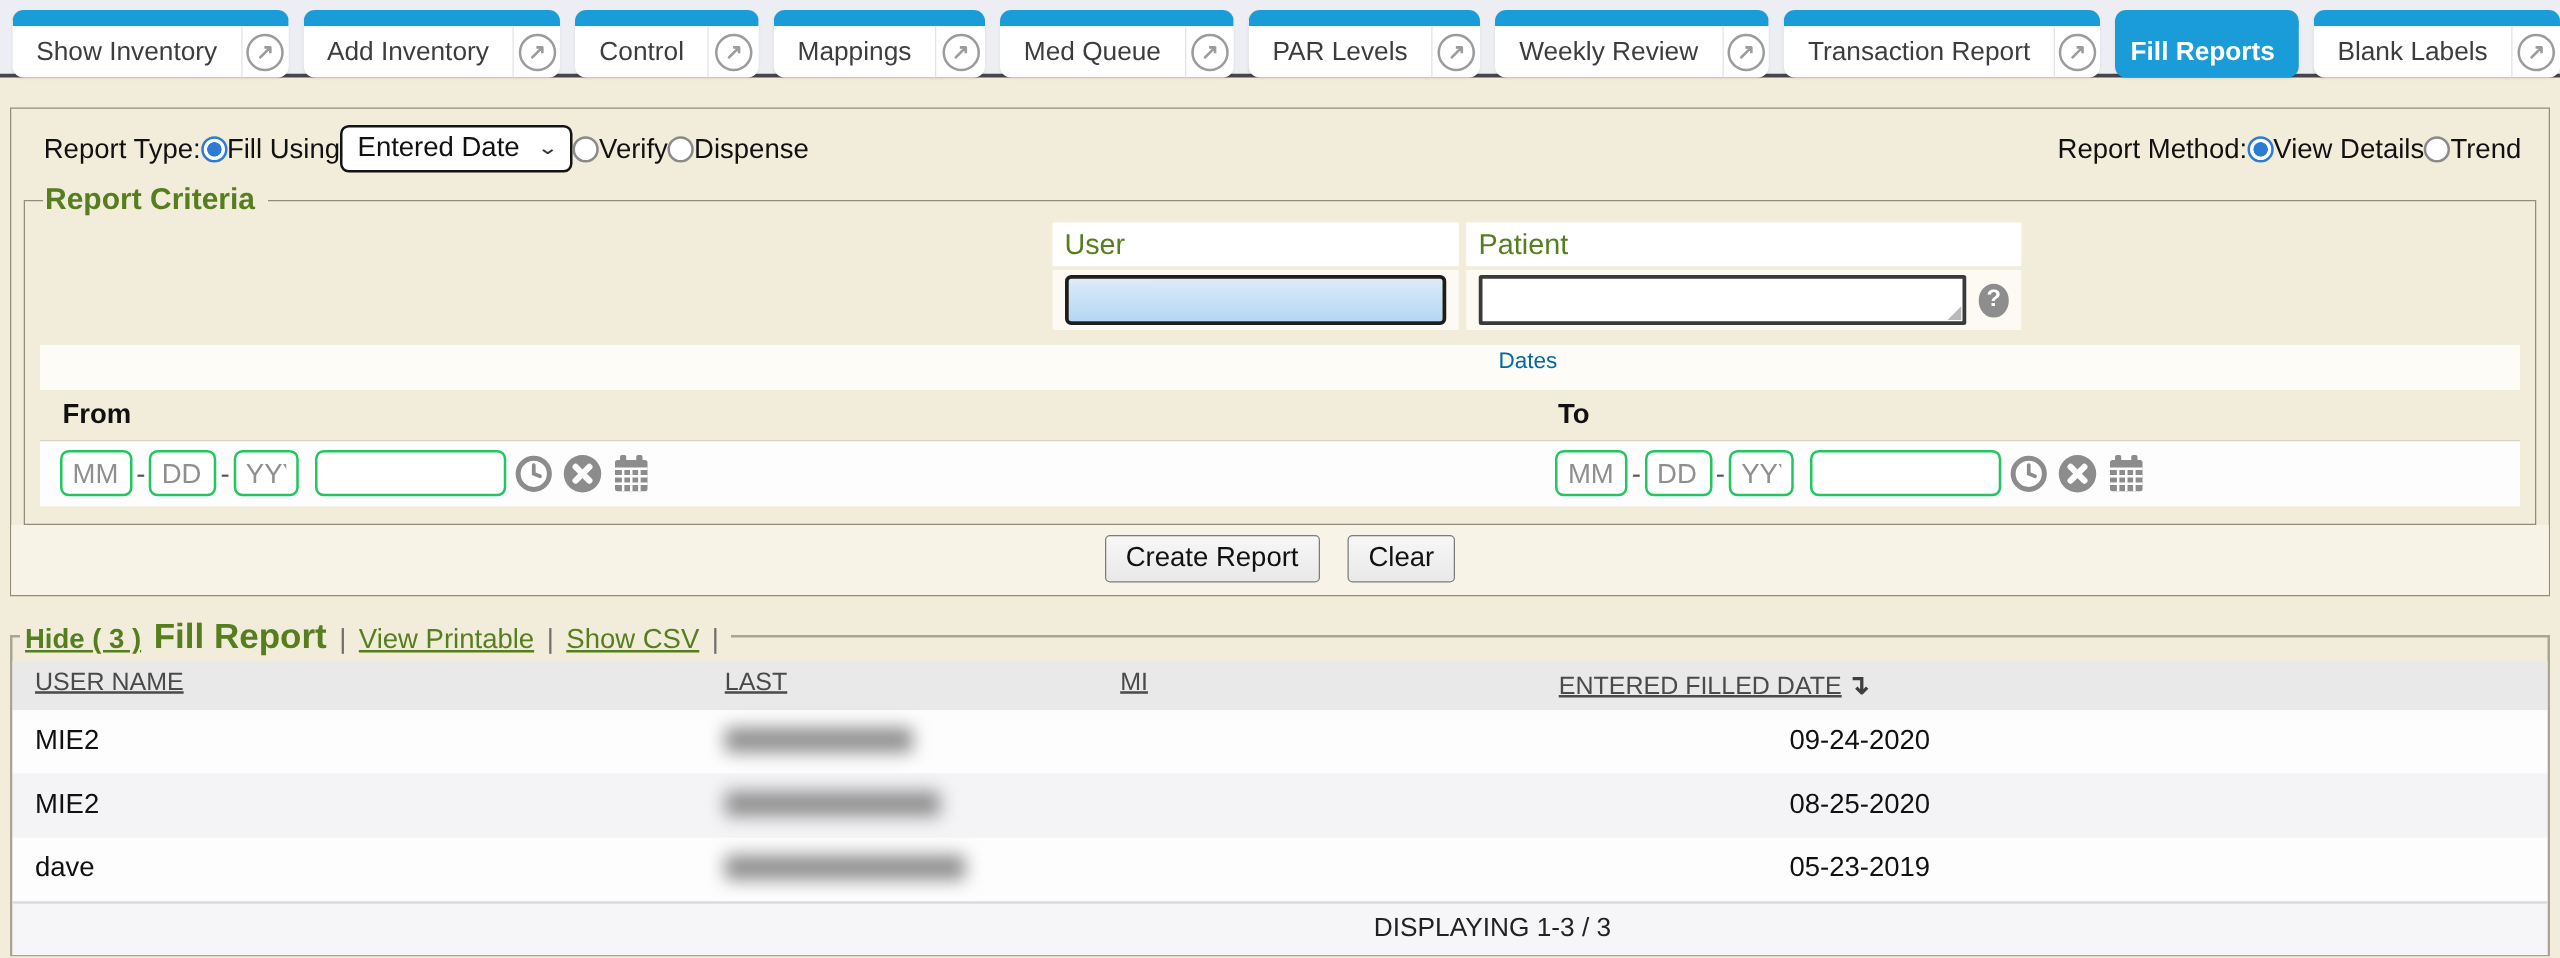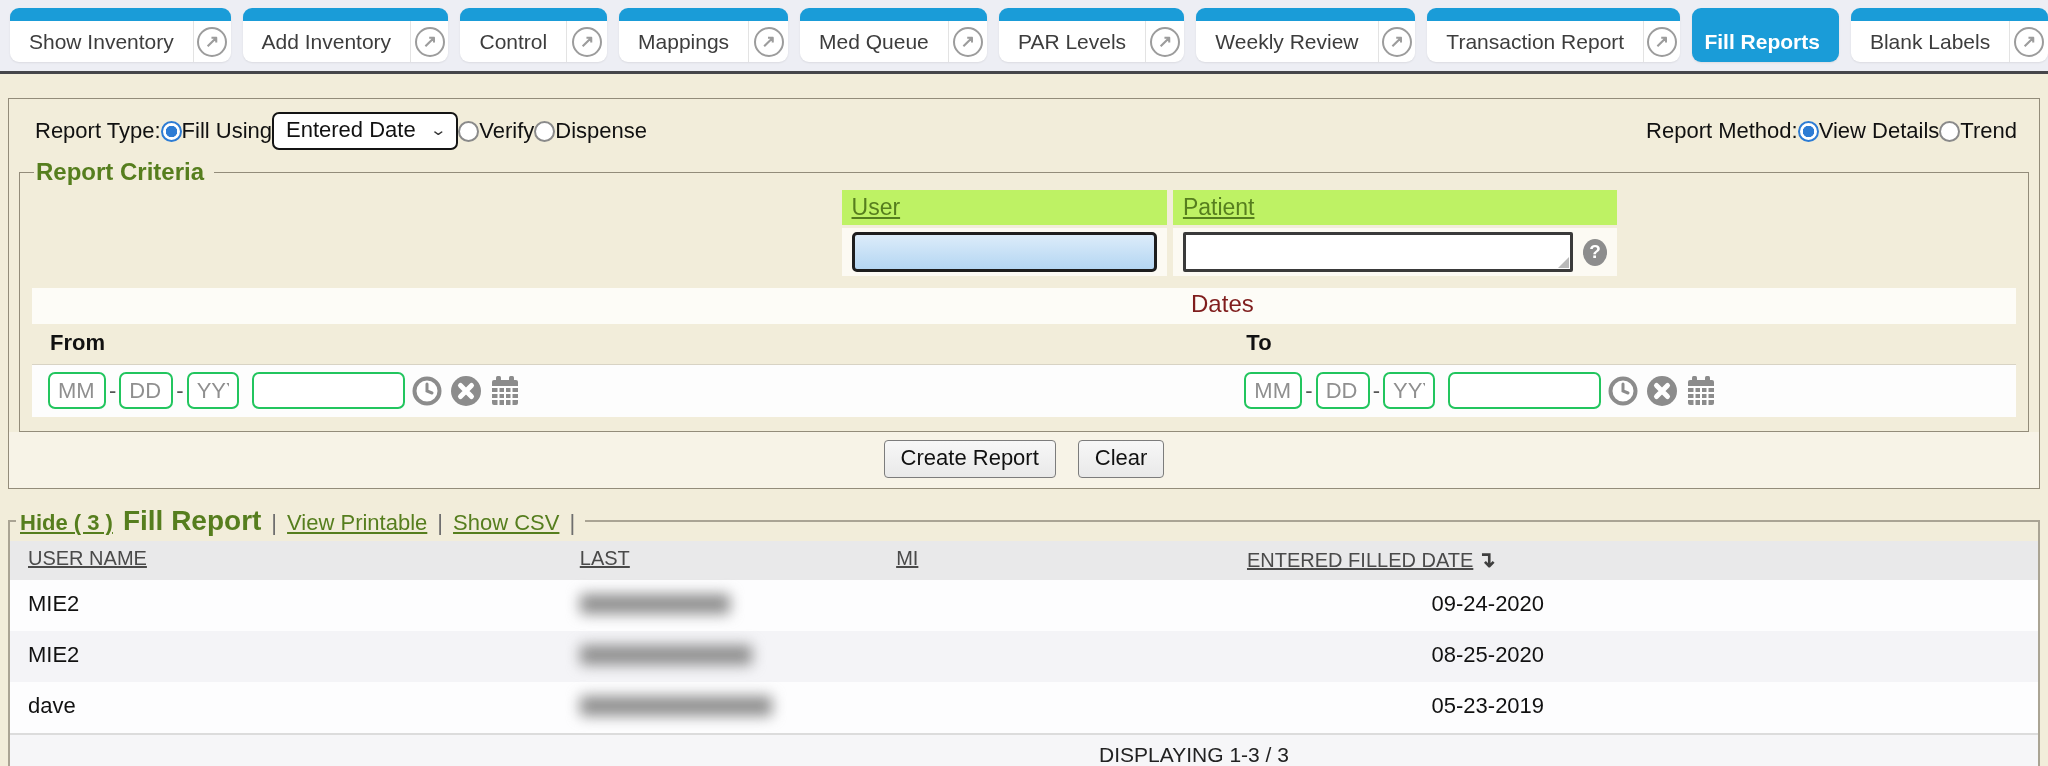--- a/index.html
+++ b/index.html
@@ -7,21 +7,21 @@
   body {
     width:2048px; height:766px;
     background:#f2edda;
     font-family:"Liberation Sans", sans-serif;
     color:#111;
     overflow:hidden;
   }
 
   
   .tabbar {
-    height:74px; background:#edeef4;
+    height:62px; background:#edeef4;
     border-bottom:3px solid #46464a;
     display:flex; align-items:flex-start;
     padding:8px 0 0 10px; gap:12px;
   }
   .tab {
     display:flex; align-items:stretch; height:54px;
     background:#ffffff; border-radius:9px; overflow:hidden;
     border-top:13px solid #1a9cd8; cursor:pointer;
     box-shadow:0 1px 2px rgba(0,0,0,0.08);
   }
@@ -72,21 +72,21 @@
   fieldset.critbox {
     margin:2px 10px 0 10px; padding:4px 12px 14px 12px;
     border:1px solid #938c7a;
   }
   legend.crit-legend {
     color:#567e1e; font-weight:bold; font-size:24px;
     padding:0 10px 0 2px; margin-left:2px;
   }
   .crow { display:grid; grid-template-columns:40.5% 16.4% 22.4% 1fr; column-gap:6px; }
   .crow .cell { padding:4px 10px; }
-  .crow.labels .cell.filled { background:#bef264;text-decoration:underline; }
+  .crow.labels .cell.filled { background:#ffffff; }
   .crow.inputs .cell.filled { background:#fcfaf3; }
   .crow.labels { margin-bottom:3px; }
   .fieldlabel { color:#567e1e; font-size:23px; }
   .crow.inputs .cell { display:flex; align-items:center; }
   .user-input {
     width:306px; height:40px;
     border:3px solid #1d1d1d; border-radius:5px;
     background:linear-gradient(#dcecfa,#b4d6f2);
     outline:none;
   }
@@ -104,21 +104,21 @@
     color:#fff; font-weight:bold; font-size:19px;
     display:flex; align-items:center; justify-content:center; cursor:pointer;
   }
   .help::before { content:"?"; }
 
   .dates-band {
     background:#fdfcf7; margin-top:12px; height:36px; position:relative;
   }
   .dates-title {
     position:absolute; left:60%; top:2px; transform:translateX(-50%);
-    color:#7f1d1d; font-size:24px;
+    color:#0369a1; font-size:18px;
   }
   .fromto { display:grid; grid-template-columns:60.3% 1fr; padding:6px 0 8px 0; }
   .ft-label { font-size:22px; font-weight:bold; padding-left:18px; }
   .dateinputs {
     display:grid; grid-template-columns:60.3% 1fr;
     background:#fdfdfd; border-top:1px solid #d8d3c4; padding:7px 0 8px 0;
   }
   .dgroup { display:flex; align-items:center; gap:5px; padding-left:16px; }
   .dd {
     height:37px; border:2px solid #22c55e; border-radius:7px;

